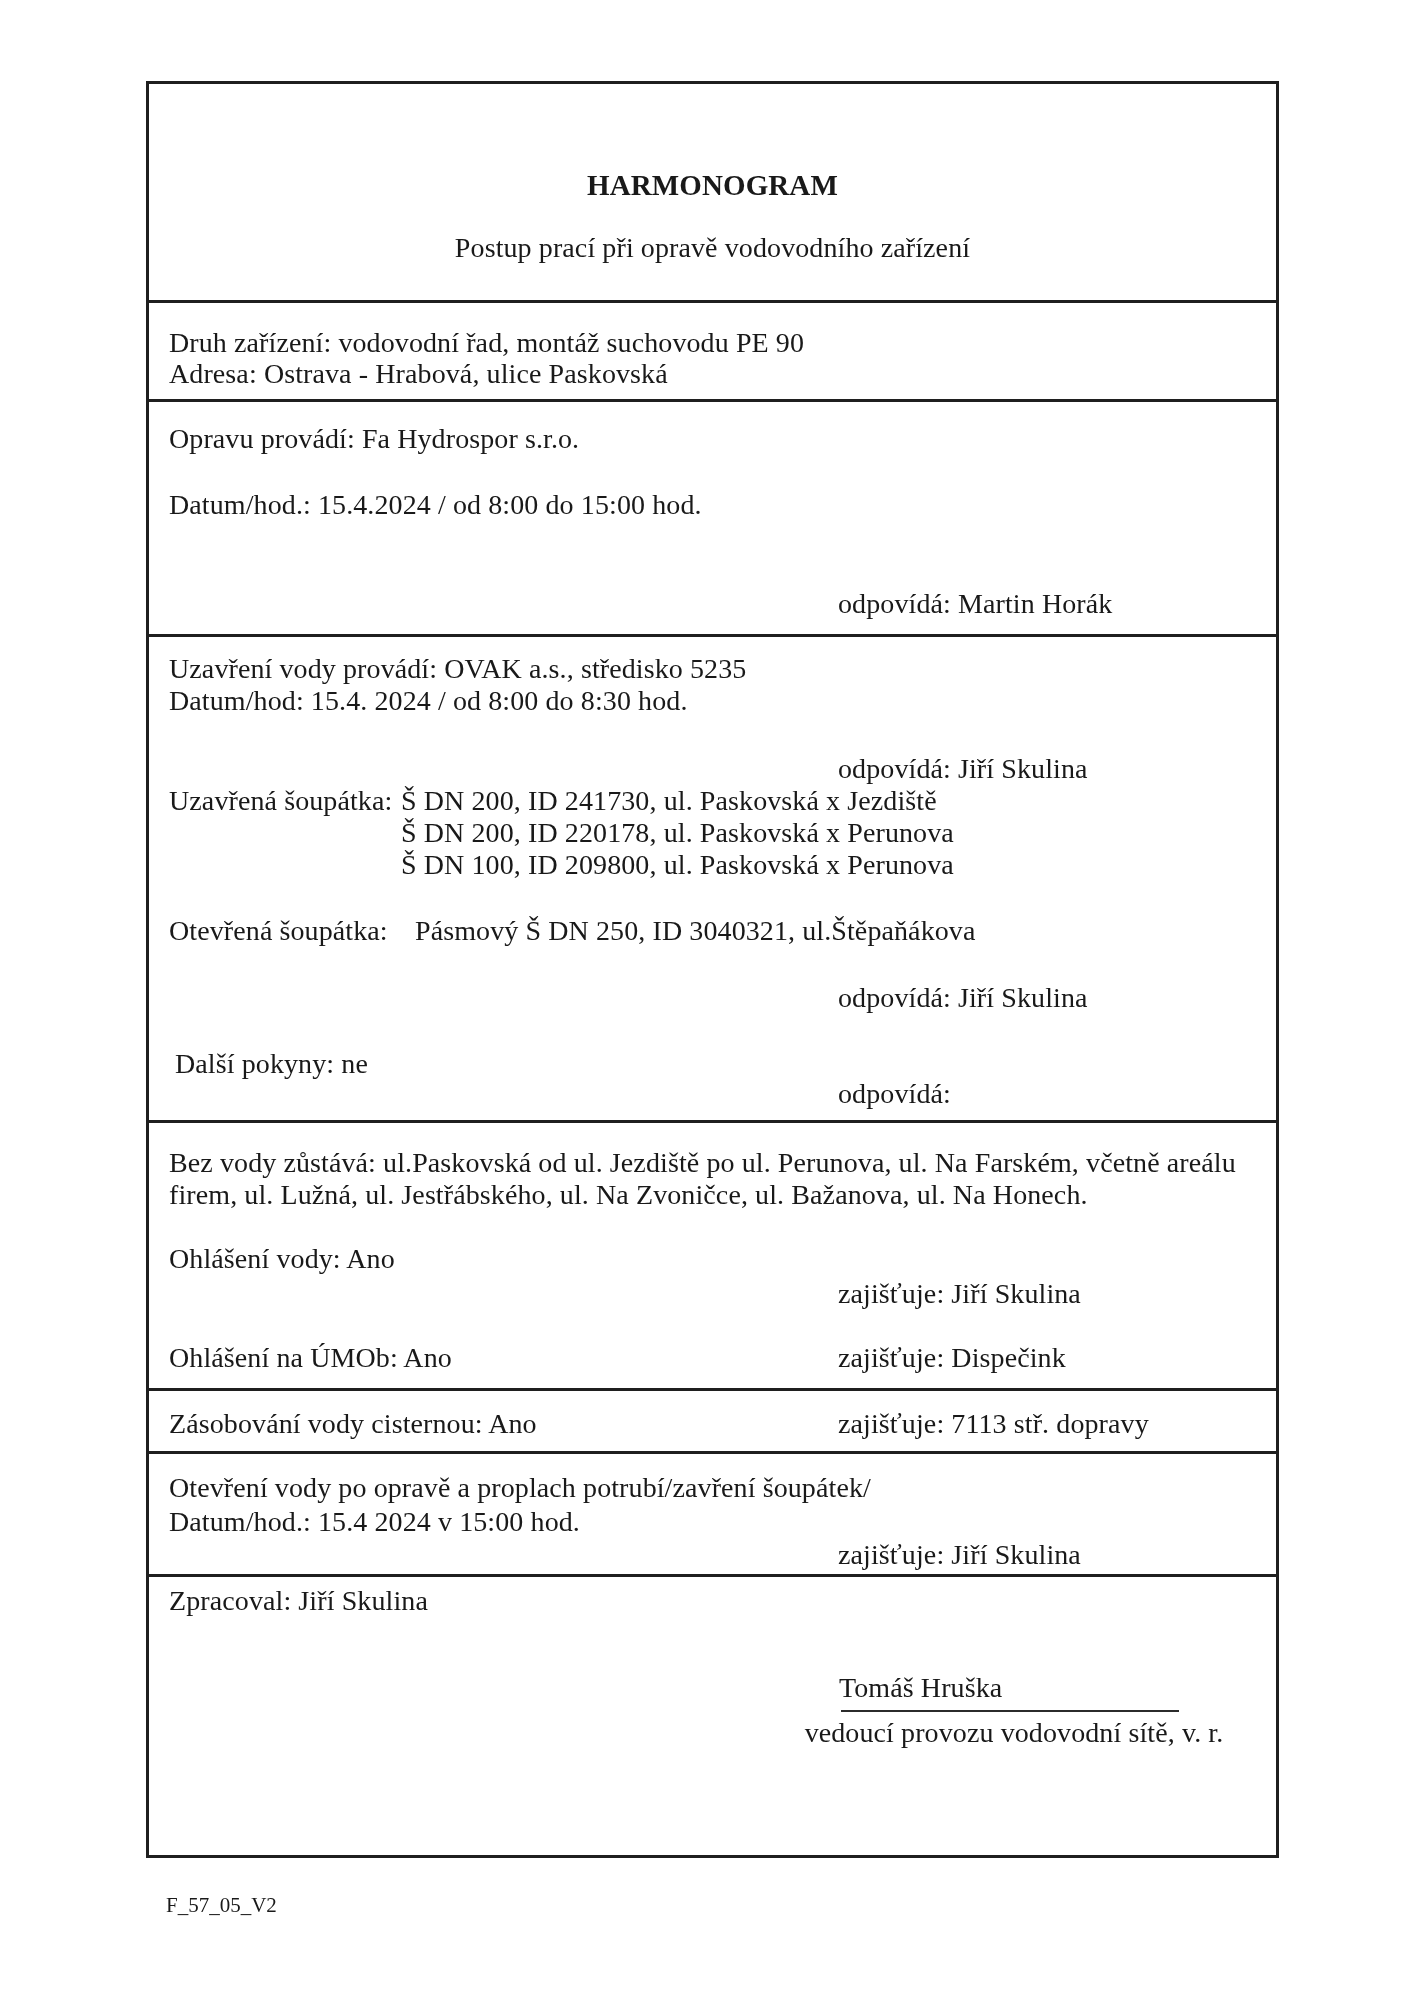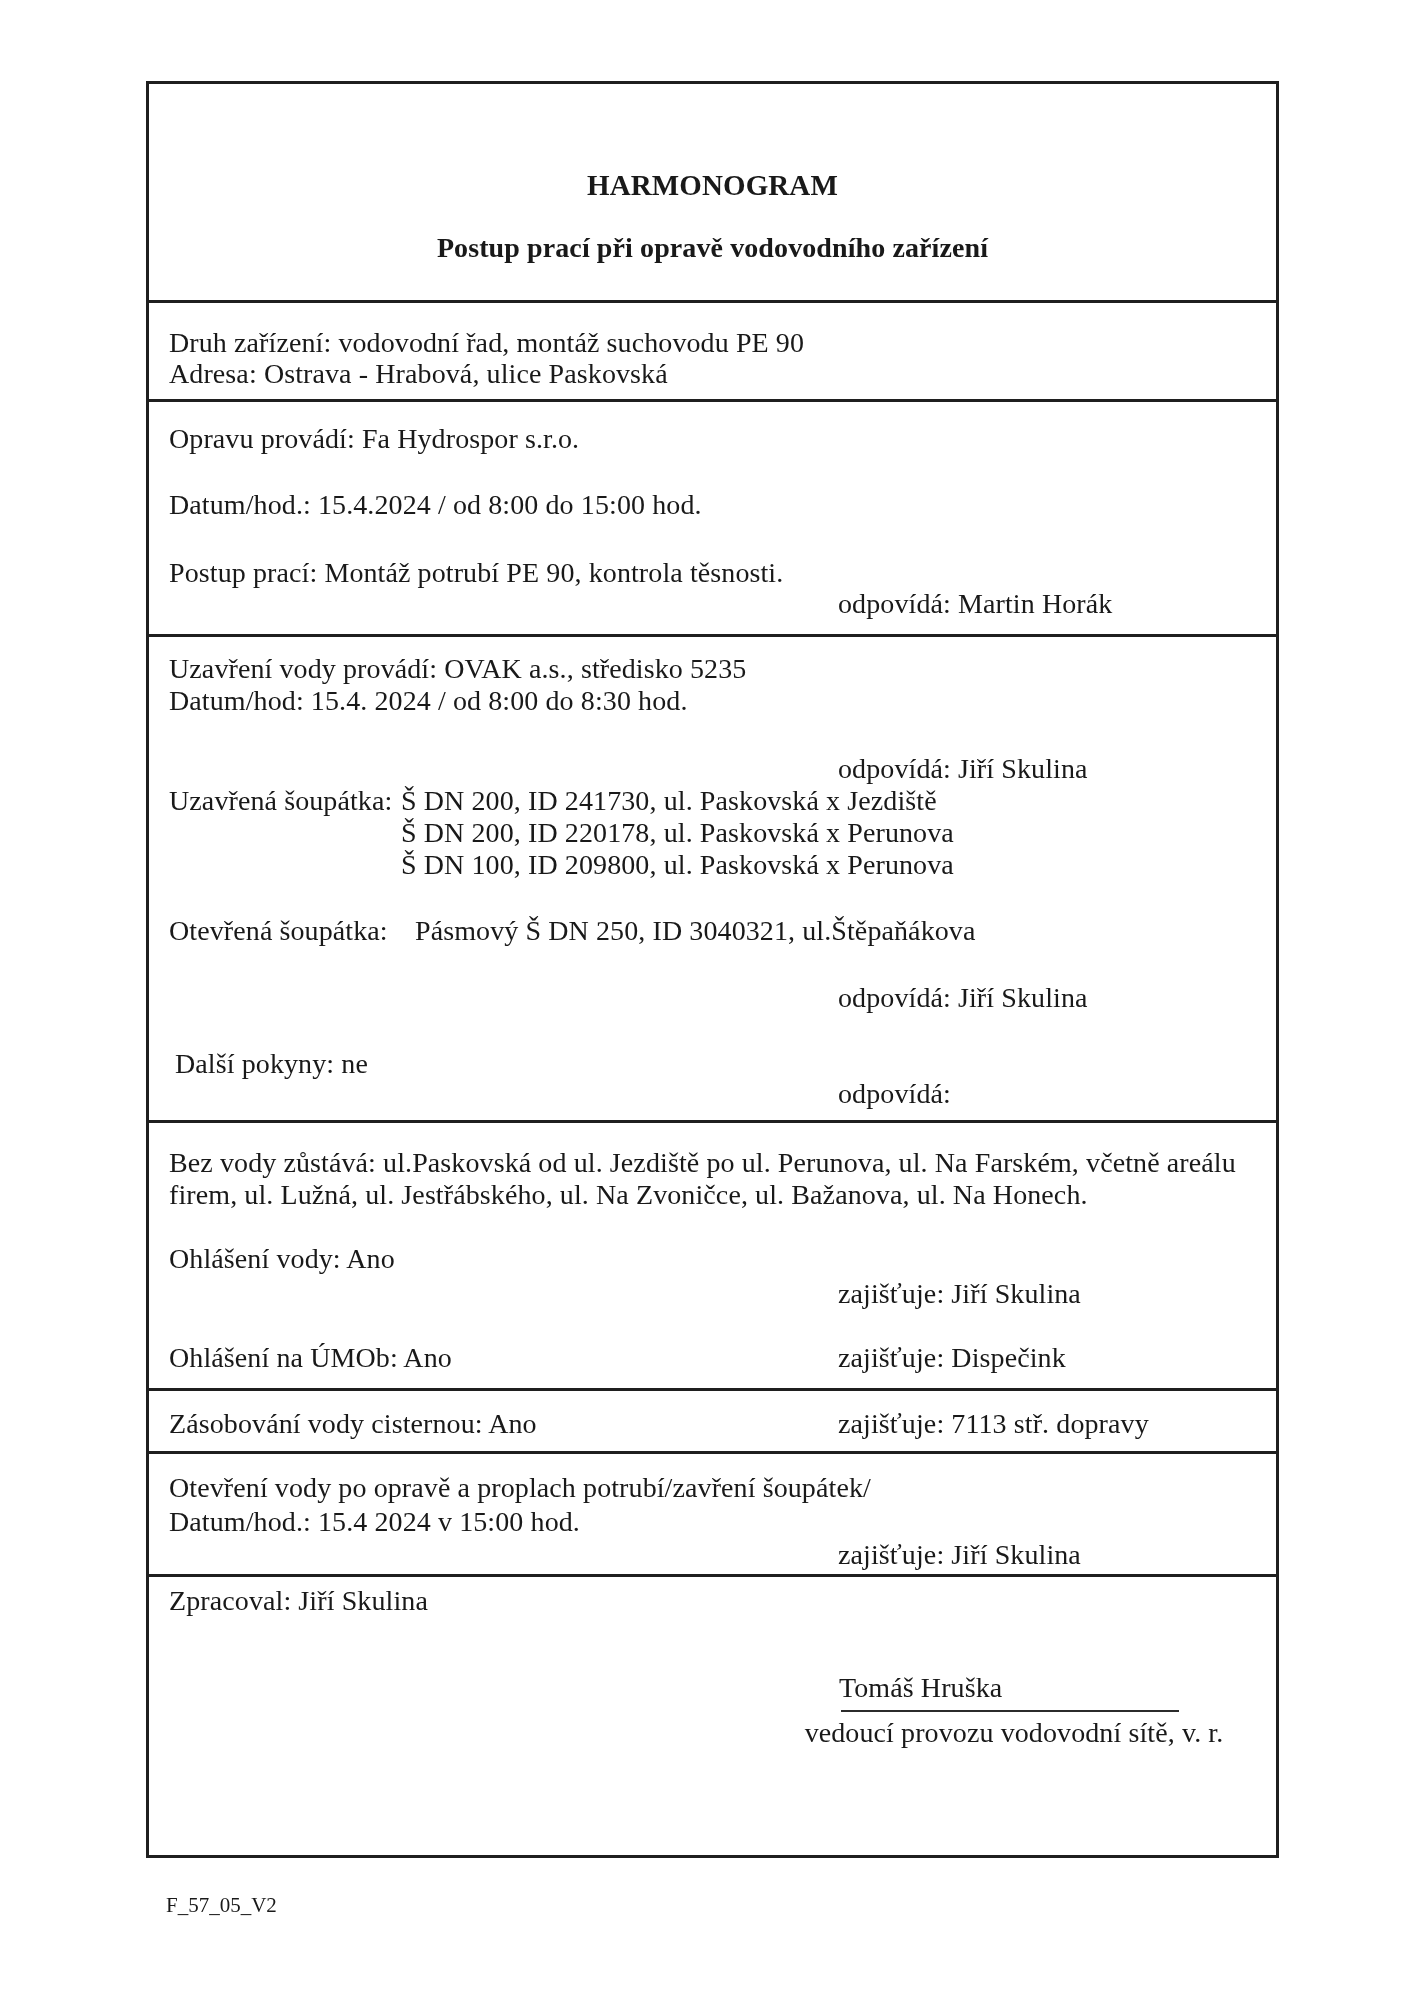--- a/index.html
+++ b/index.html
@@ -25,21 +25,21 @@
   .line{
     position:absolute;
     white-space:nowrap;
     font-size:28px;line-height:33px;
     letter-spacing:0.1px;
   }
   .lm{left:20px;}
   .rl{left:689px;}
   .val{left:252px;}
   .ttl{left:0;width:100%;text-align:center;font-weight:bold;font-size:29px;}
-  .sub{left:0;width:100%;text-align:center;font-weight:bold;font-size:28px;}
+  .sub{left:0;width:100%;text-align:center;font-weight:normal;font-size:28px;}
   .sig-name{left:690px;width:340px;text-align:left;}
   .sig-rule{position:absolute;left:692px;width:338px;height:2px;background:#2b2b2b;}
   .sig-role{left:640px;width:450px;text-align:center;}
   .footer-code{
     position:absolute;left:166px;top:1892px;
     font-size:21px;line-height:26px;white-space:nowrap;
   }
 </style>
 </head>
 <body>
@@ -58,21 +58,20 @@
       <div class="divider" style="top:1490px"></div>
 
       <div class="line ttl" style="top:85px">HARMONOGRAM</div>
       <div class="line sub" style="top:147px">Postup prací při opravě vodovodního zařízení</div>
 
       <div class="line lm" style="top:242px">Druh zařízení: vodovodní řad, montáž suchovodu PE 90</div>
       <div class="line lm" style="top:338px">Opravu provádí: Fa Hydrospor s.r.o.</div>
 
       <div class="line lm" style="top:273px">Adresa: Ostrava - Hrabová, ulice Paskovská</div>
       <div class="line lm" style="top:404px">Datum/hod.: 15.4.2024 / od 8:00 do 15:00 hod.</div>
-      <div class="line lm" style="top:472px">Postup prací: Montáž potrubí PE 90, kontrola těsnosti.</div>
       <div class="line rl" style="top:503px">odpovídá: Martin Horák</div>
 
       <div class="line lm" style="top:568px">Uzavření vody provádí: OVAK a.s., středisko 5235</div>
       <div class="line lm" style="top:600px">Datum/hod: 15.4. 2024 / od 8:00 do 8:30 hod.</div>
       <div class="line rl" style="top:668px">odpovídá: Jiří Skulina</div>
 
       <div class="line lm" style="top:700px">Uzavřená šoupátka:</div>
       <div class="line val" style="top:700px">Š DN 200, ID 241730, ul. Paskovská x Jezdiště</div>
       <div class="line val" style="top:732px">Š DN 200, ID 220178, ul. Paskovská x Perunova</div>
       <div class="line val" style="top:764px">Š DN 100, ID 209800, ul. Paskovská x Perunova</div>

